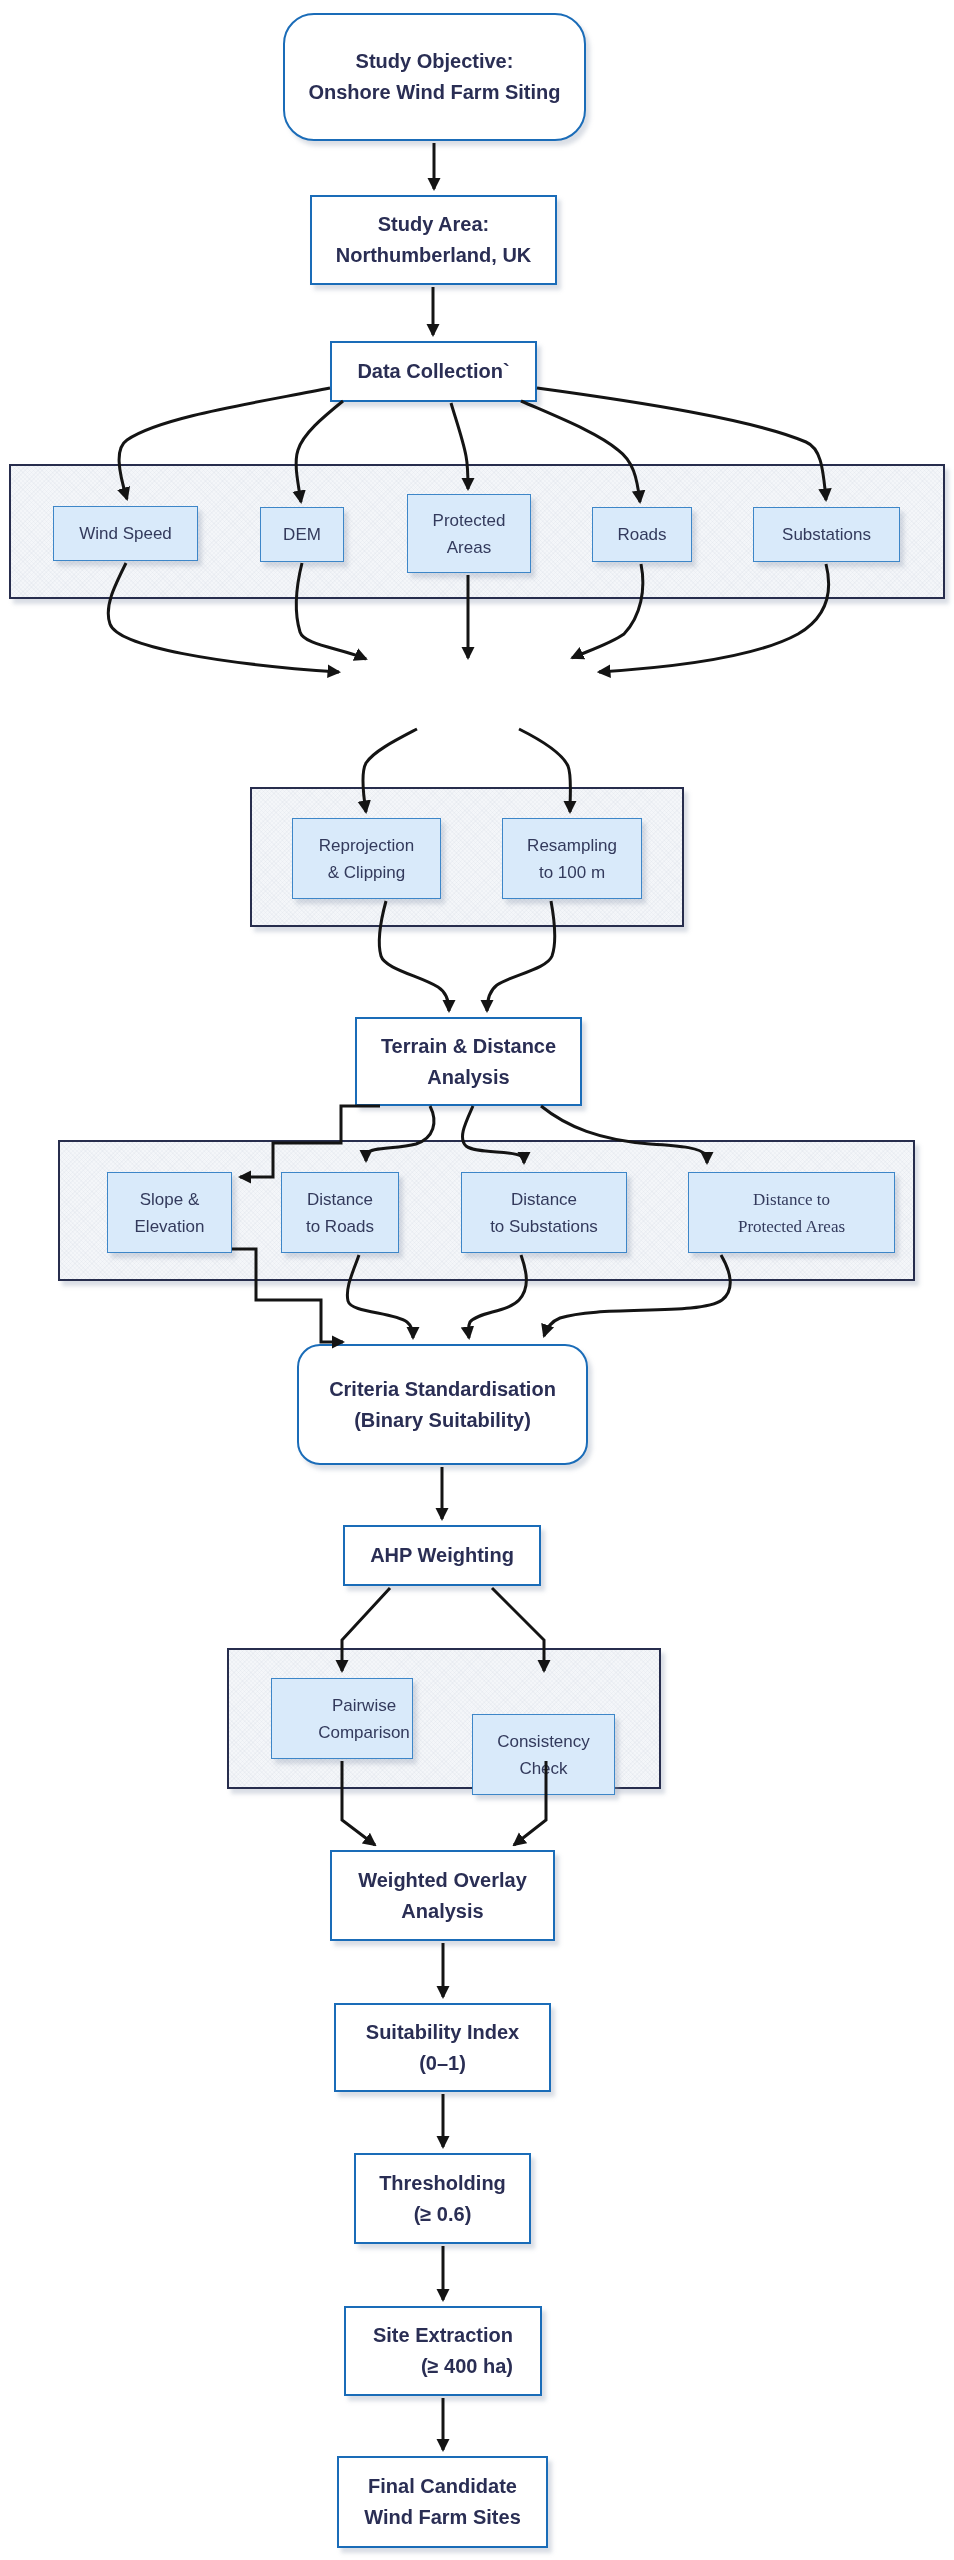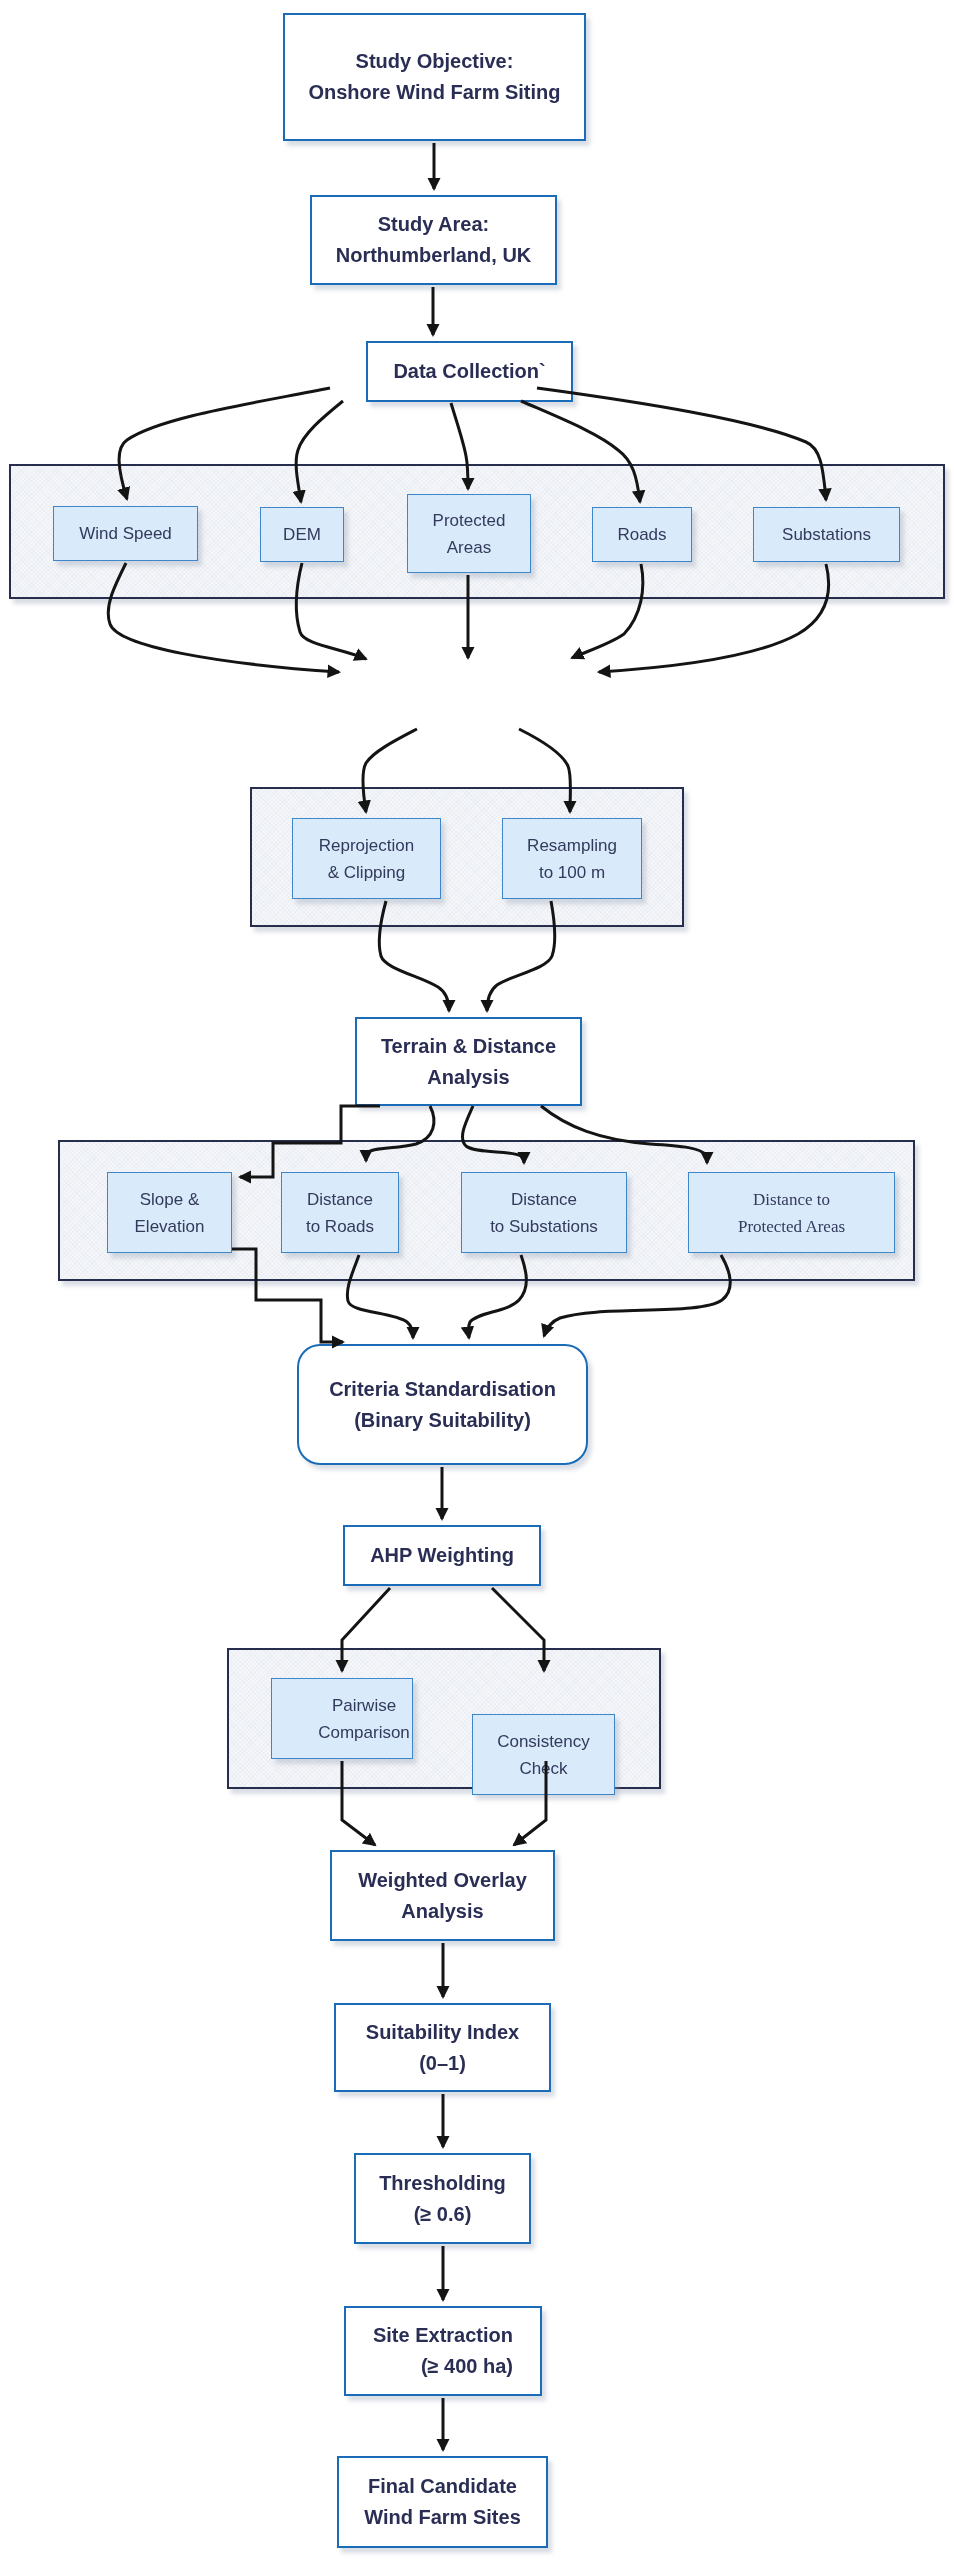--- a/index.html
+++ b/index.html
@@ -73,29 +73,29 @@
 </head>
 <body>
 
 <div class="canvas">
 
   <div class="container" style="left:9px; top:464px; width:936px; height:135px;"></div>
   <div class="container" style="left:250px; top:787px; width:434px; height:140px;"></div>
   <div class="container" style="left:58px; top:1140px; width:857px; height:141px;"></div>
   <div class="container" style="left:227px; top:1648px; width:434px; height:141px;"></div>
 
-  <div class="node" style="left:283px; top:13px; width:303px; height:128px;">
+  <div class="node" style="left:283px; top:13px; width:303px; height:128px;border-radius:31px;">
       <span class="lbl">Study Objective:
 Onshore Wind Farm Siting</span>
     </div>
   <div class="node" style="left:310px; top:195px; width:247px; height:90px;">
       <span class="lbl">Study Area:
 Northumberland, UK</span>
     </div>
-  <div class="node" style="left:330px; top:341px; width:207px; height:61px;margin-left:36px;">
+  <div class="node" style="left:330px; top:341px; width:207px; height:61px;">
       <span class="lbl">Data Collection`</span>
     </div>
   <div class="node" style="left:355px; top:1017px; width:227px; height:89px;">
       <span class="lbl">Terrain &amp; Distance
 Analysis</span>
     </div>
   <div class="node" style="left:297px; top:1344px; width:291px; height:121px;border-radius:23px;">
       <span class="lbl">Criteria Standardisation
 (Binary Suitability)</span>
     </div>

